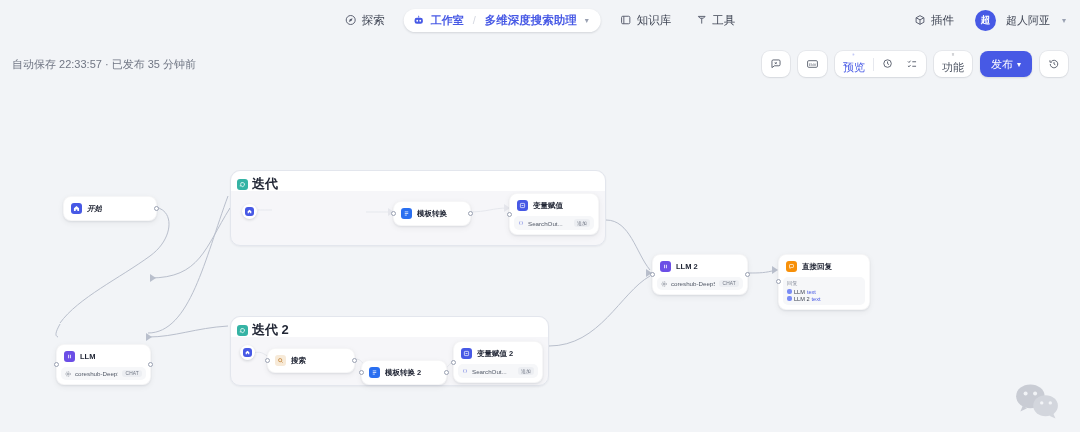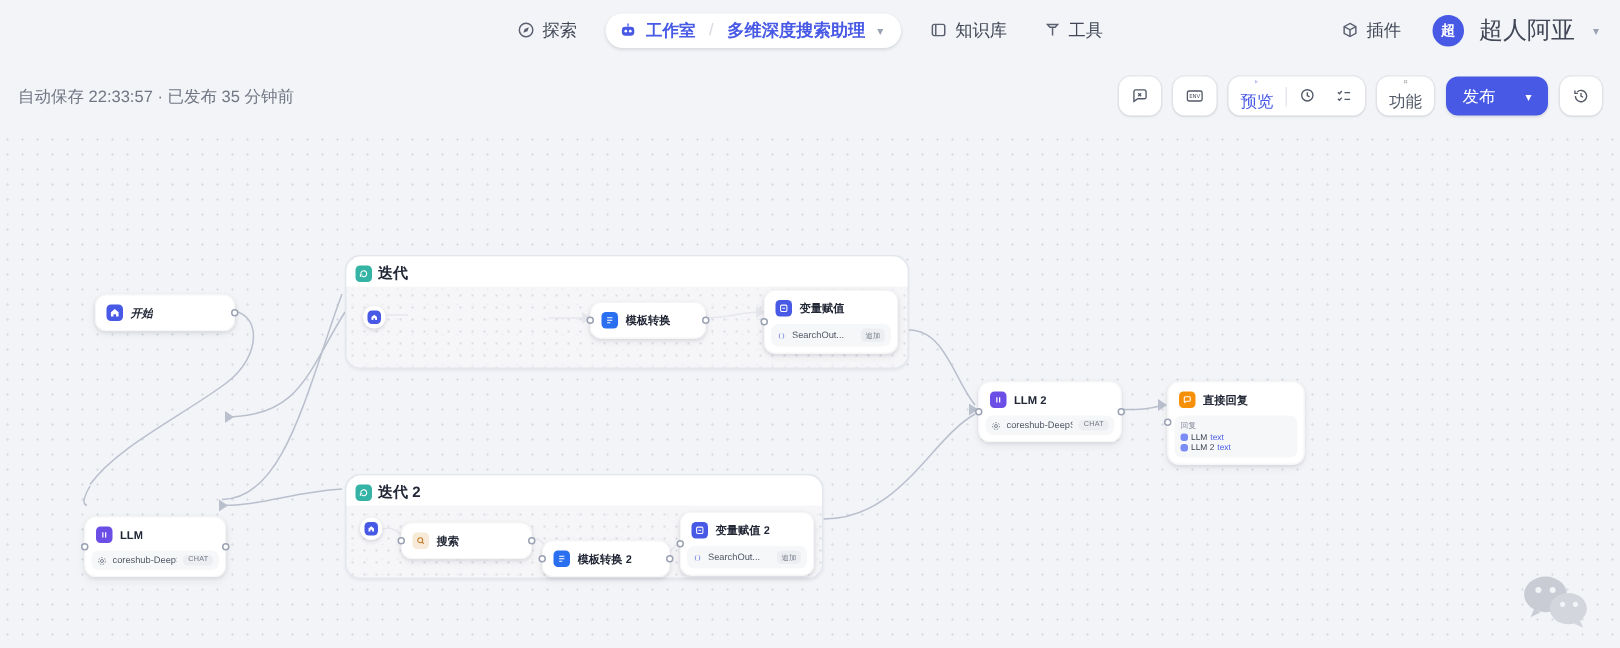--- a/index.html
+++ b/index.html
@@ -41,21 +41,21 @@
   .pill-caret { color: #9aa1b2; font-size: 8px; margin-left: 2px; }
   .nav-right {
     position: absolute; right: 14px; display: flex; align-items: center; gap: 10px; height: 40px;
   }
   .avatar {
     width: 21px; height: 21px; border-radius: 50%;
     background: #4759e5; color: #fff; font-size: 9.5px;
     display: flex; align-items: center; justify-content: center;
     font-weight: bold;
   }
-  .user-name { font-size: 16px; color: #414756; }
+  .user-name { font-size: 11px; color: #414756; }
   .ic { display: inline-flex; align-items: center; justify-content: center; }
 
   
   .subbar {
     position: absolute; left: 0; top: 40px; width: 1080px; height: 48px;
     display: flex; align-items: center; z-index: 35;
   }
   .autosave {
     position: absolute; left: 12px; font-size: 11px; color: #707684; white-space: nowrap;
   }
@@ -66,21 +66,21 @@
     height: 26px; padding: 0 2px;
   }
   .tb-btn {
     display: flex; align-items: center; gap: 4px; justify-content: center;
     height: 22px; min-width: 24px; padding: 0 6px; border-radius: 6px;
     cursor: pointer; color: #515866; font-size: 11px; flex-direction: column;
   }
   .tb-btn.accent { color: #4759e5; }
   .tb-div { width: 1px; height: 13px; background: #e6e8ee; margin: 0 2px; }
   .btn-publish {
-    display: flex; align-items: center; gap: 20px;
+    display: flex; align-items: center; gap: 4px;
     height: 26px; padding: 0 11px; border-radius: 8px;
     background: #4759e5; color: #fff; font-size: 11px; cursor: pointer;
     box-shadow: 0 1px 2px rgba(16,24,40,.12);
   }
 
   
   .canvas {
     position: absolute; left: 0; top: 88px; width: 1080px; height: 344px;
     background-color: #f2f4f7;
     background-image: radial-gradient(circle, #dcdfe6 0.7px, transparent 0.7px);
@@ -129,21 +129,21 @@
     background-position: 0 22px;
   }
   .iter-head {
     position: absolute; left: 6px; top: 4px;
     display: flex; align-items: center; gap: 4px;
   }
   .iter-icon {
     width: 11px; height: 11px; border-radius: 3px; background: #35b3a4;
     display: flex; align-items: center; justify-content: center; color: #fff; font-size: 7px;
   }
-  .iter-title { font-size: 10px; font-weight: bold; color: #222736; }
+  .iter-title { font-size: 13px; font-weight: bold; color: #222736; }
   .iter-strip {
     position: absolute; left: 0; top: 0; right: 0; height: 20px;
     border-radius: 10px 10px 0 0; background: #fff;
   }
   .start-dot {
     position: absolute; width: 15px; height: 15px; border-radius: 50%;
     background: #fff; box-shadow: 0 1px 3px rgba(16,24,40,.16);
     display: flex; align-items: center; justify-content: center;
   }
   .start-dot i {

